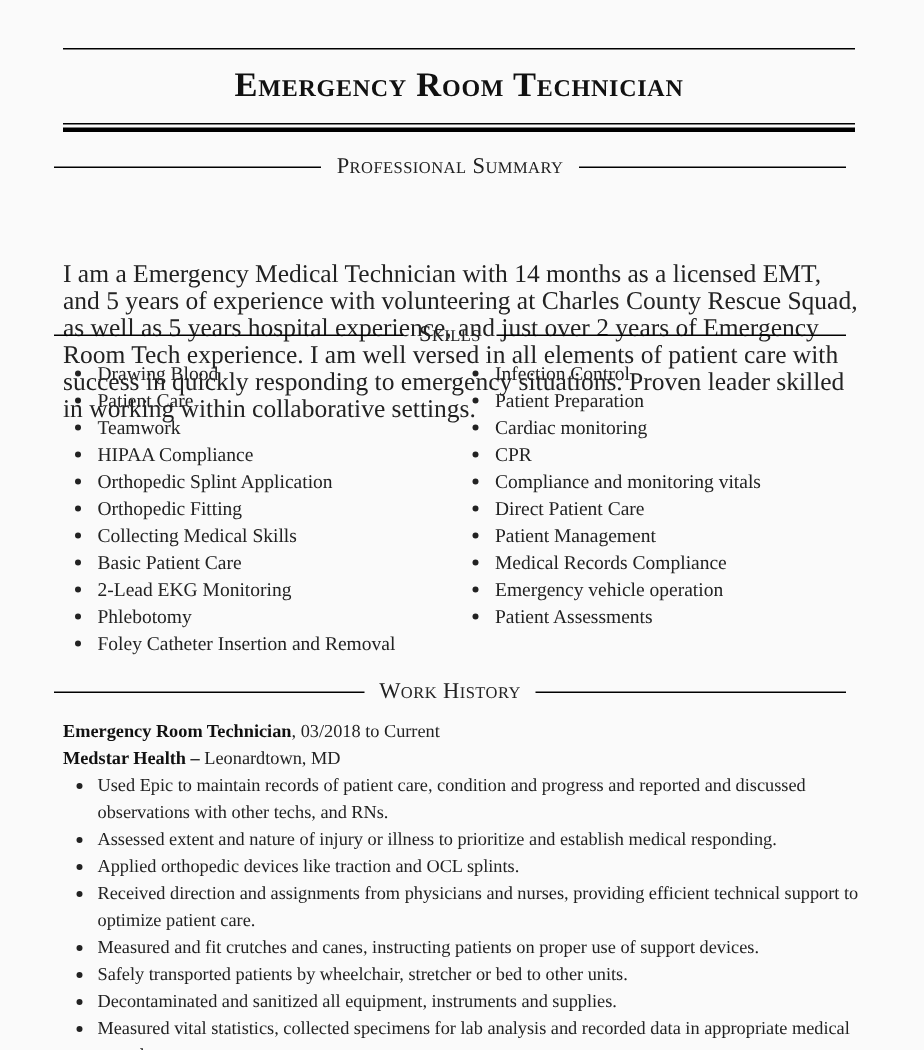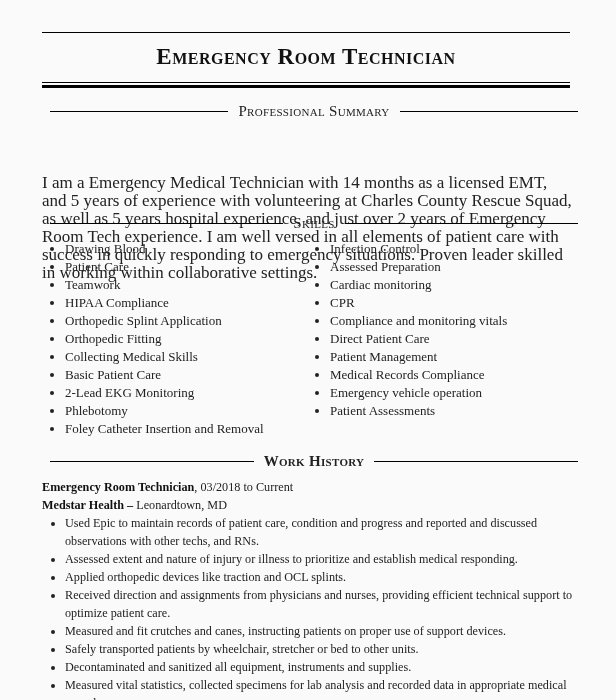--- a/index.html
+++ b/index.html
@@ -16,21 +16,21 @@
   .rule-thick { top: 85px; height: 3px; }
 
   .name {
     position: absolute; top: 44px; left: 42px; width: 528px;
     text-align: center;
     font-size: 23px; font-weight: bold; letter-spacing: 0.5px;
     font-variant: small-caps; color: #111;
   }
 
   .section-head {
-    position: absolute; left: 50px; width: 528px; height: 18px;
+    position: absolute; left: 36px; width: 528px; height: 18px;
     display: flex; align-items: center;
   }
   .section-head .line { flex: 1; height: 1px; background: #000; }
   .section-head .title {
     padding: 0 10px; font-size: 15px; font-variant: small-caps;
     color: #222; letter-spacing: 0.3px;
   }
 
   .summary {
     position: absolute; top: 127px; left: 42px; width: 534px;
@@ -76,33 +76,33 @@
       <li>Orthopedic Splint Application</li>
       <li>Orthopedic Fitting</li>
       <li>Collecting Medical Skills</li>
       <li>Basic Patient Care</li>
       <li>2-Lead EKG Monitoring</li>
       <li>Phlebotomy</li>
       <li>Foley Catheter Insertion and Removal</li>
     </ul>
     <ul class="col2">
       <li>Infection Control</li>
-      <li>Assessed Preparation</li>
+      <li>Patient Preparation</li>
       <li>Cardiac monitoring</li>
       <li>CPR</li>
       <li>Compliance and monitoring vitals</li>
       <li>Direct Patient Care</li>
       <li>Patient Management</li>
       <li>Medical Records Compliance</li>
       <li>Emergency vehicle operation</li>
       <li>Patient Assessments</li>
     </ul>
   </div>
 
-  <div class="section-head" style="top:452px;font-weight:bold;">
+  <div class="section-head" style="top:452px;">
     <div class="line"></div>
     <div class="title">Work History</div>
     <div class="line"></div>
   </div>
   <div class="job">
     <div>
       <span class="b">Emergency Room Technician</span><span>, 03/2018 to Current</span>
     </div>
     <div>
       <span class="b">Medstar Health –</span><span> Leonardtown, MD</span>

